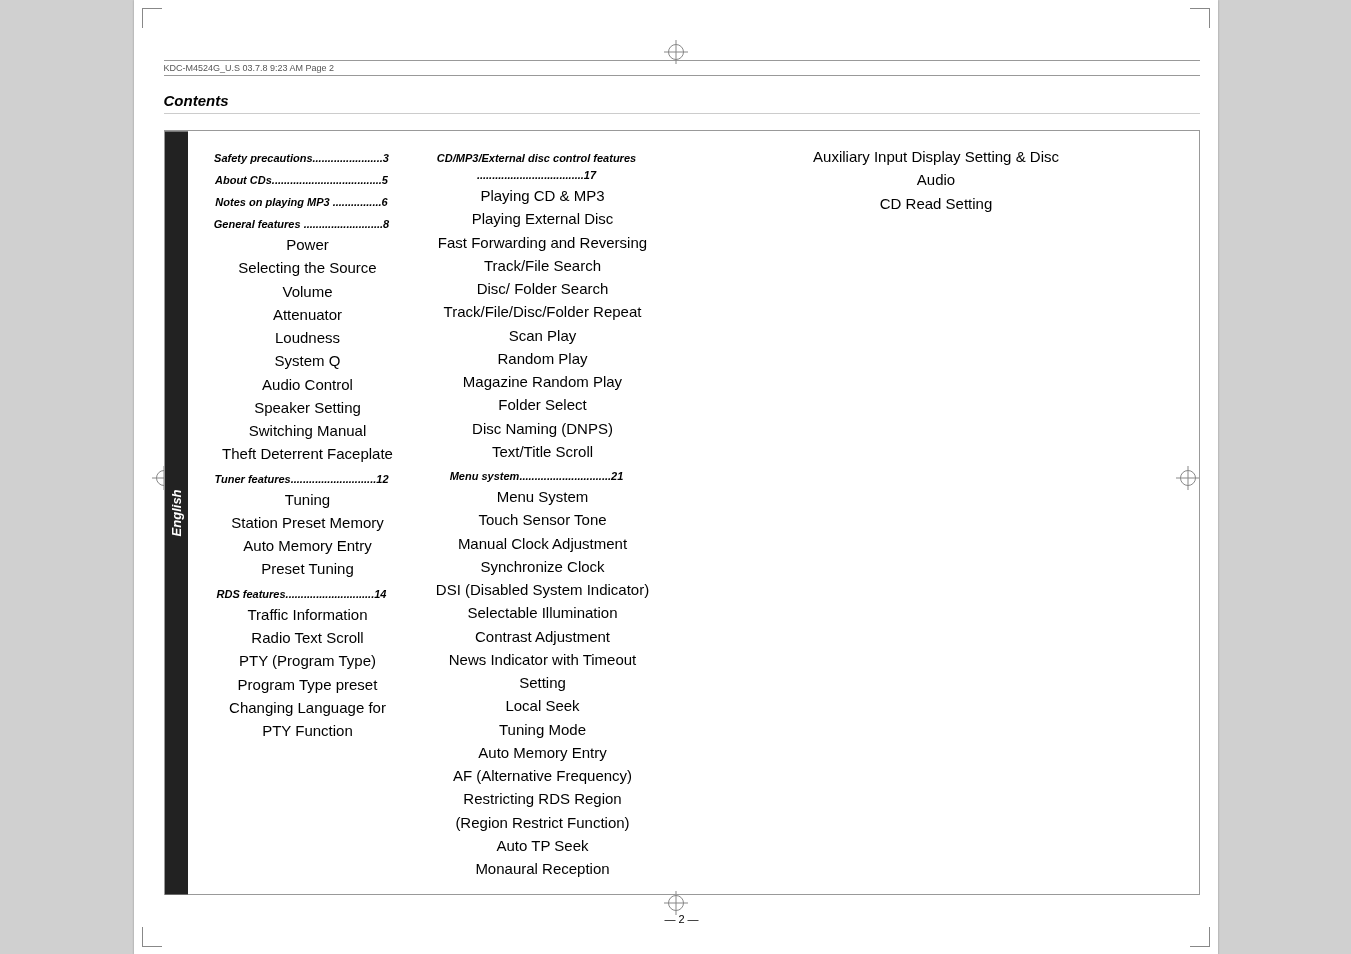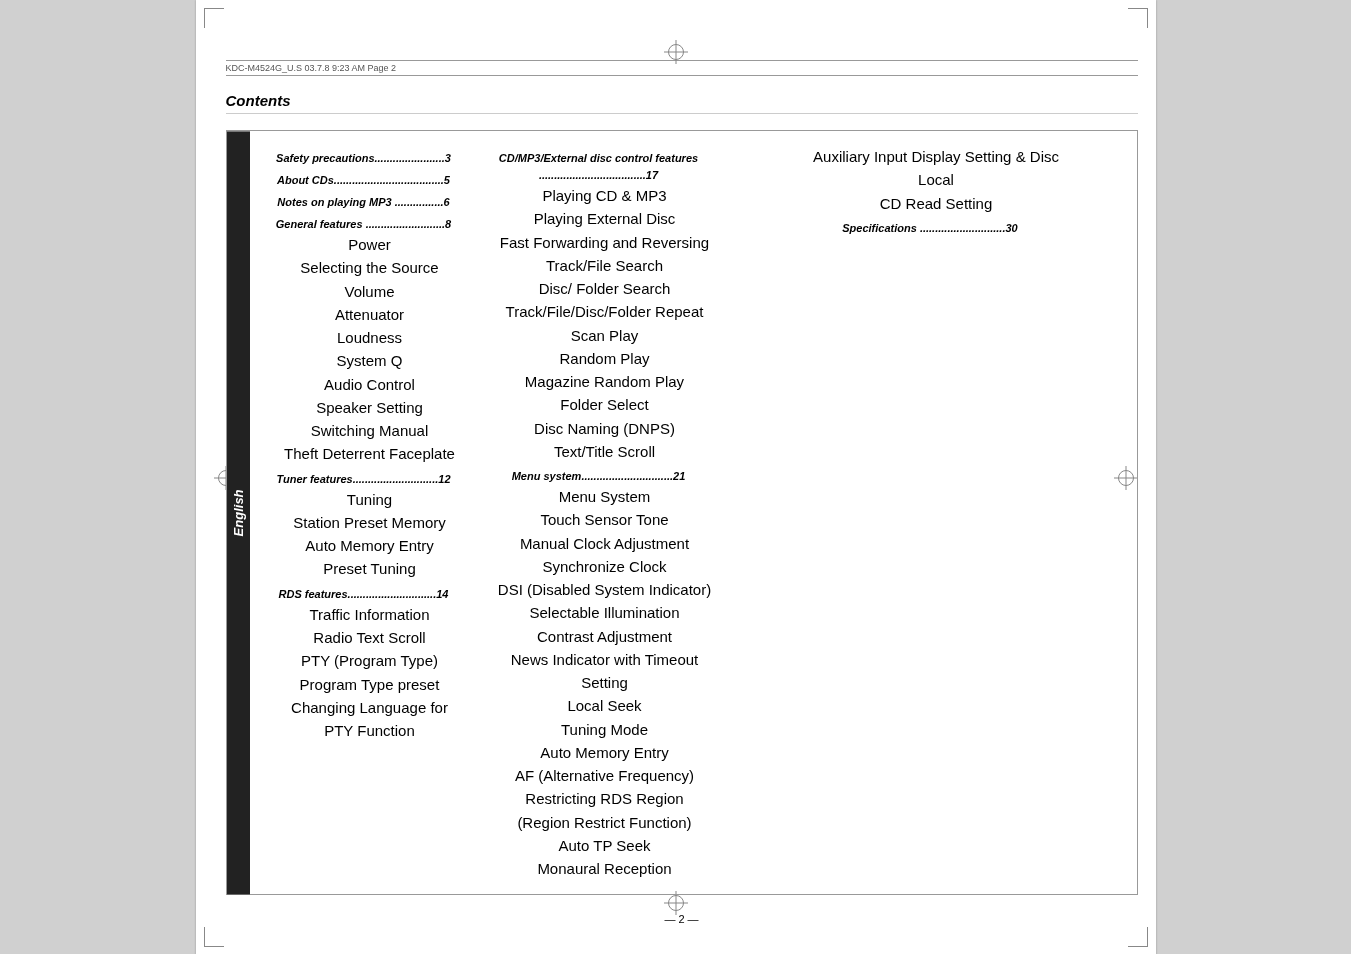--- a/index.html
+++ b/index.html
@@ -10,21 +10,21 @@
       font-size: 14px;
       display: flex;
       justify-content: center;
       align-items: center;
       min-height: 954px;
       width: 1351px;
     }
 
     .page {
       background: #ffffff;
-      width: 960px;
+      width: 1084px;
       min-height: 820px;
       position: relative;
       padding: 20px 18px 30px 30px;
       box-shadow: 0 0 2px rgba(0,0,0,0.3);
     }
 
     
     .corner-mark {
       position: absolute;
       width: 30px;
@@ -256,22 +256,21 @@
           <div class="sub-item">Auto Memory Entry</div>
           <div class="sub-item">AF (Alternative Frequency)</div>
           <div class="sub-item">Restricting RDS Region</div>
           <div class="sub-item">    (Region Restrict Function)</div>
           <div class="sub-item">Auto TP Seek</div>
           <div class="sub-item">Monaural Reception</div>
         </div>
 
       <div class="col col-3" id="col3-render">
           <div class="sub-item">Auxiliary Input Display Setting &amp; Disc</div>
-          <div class="sub-item">    Local</div>
+          <div class="sub-item">    Audio</div>
           <div class="sub-item">CD Read Setting</div>
-          <div class="section-title section-gap"><strong><em>Specifications ............................30</em></strong></div>
         </div>
 
     </div>
   </div>
 
   <div class="page-number">— 2 —</div>
 </div>
 
 </body></html>

